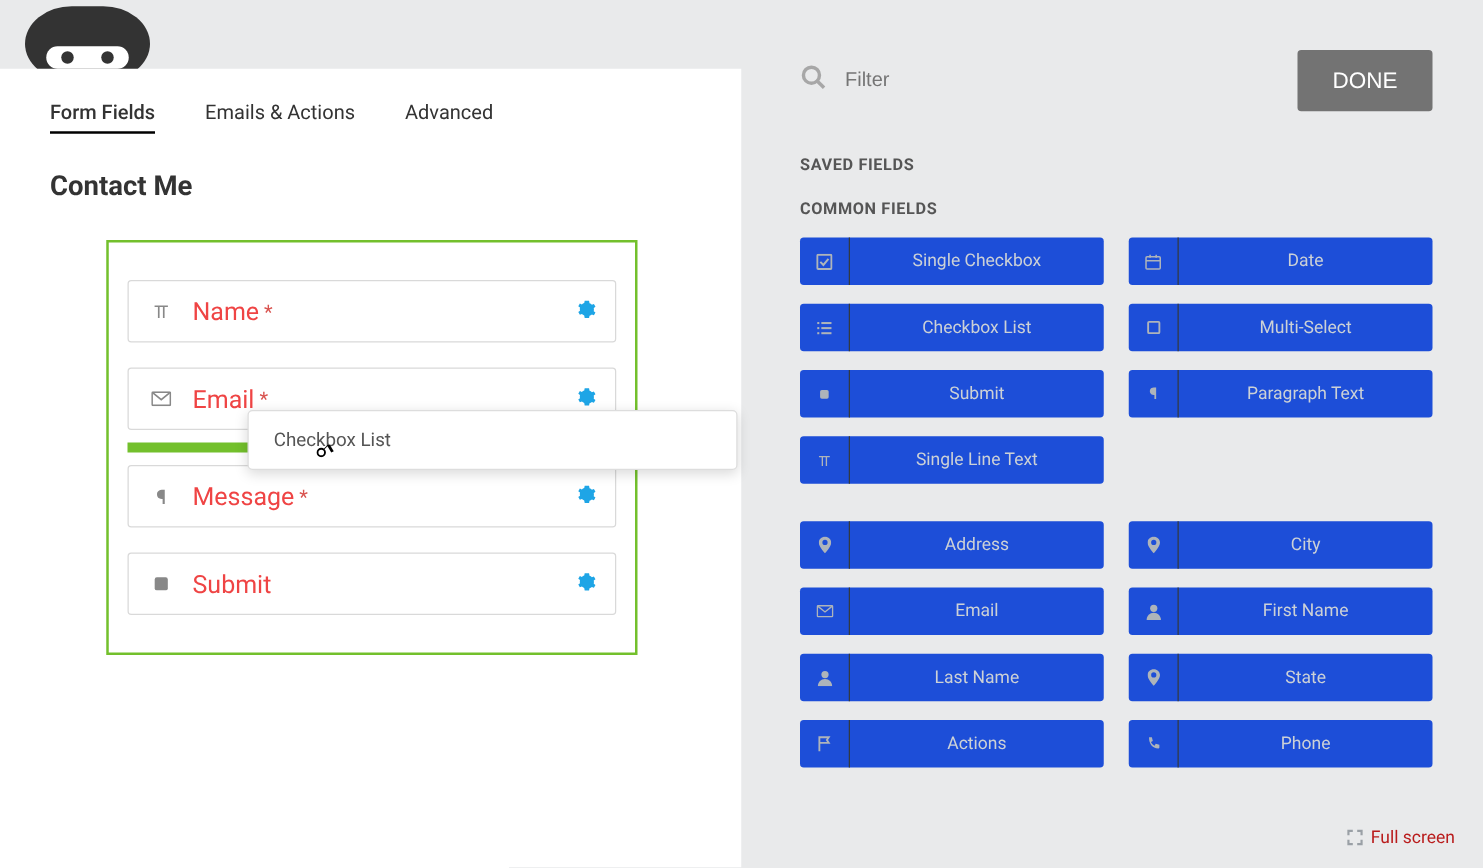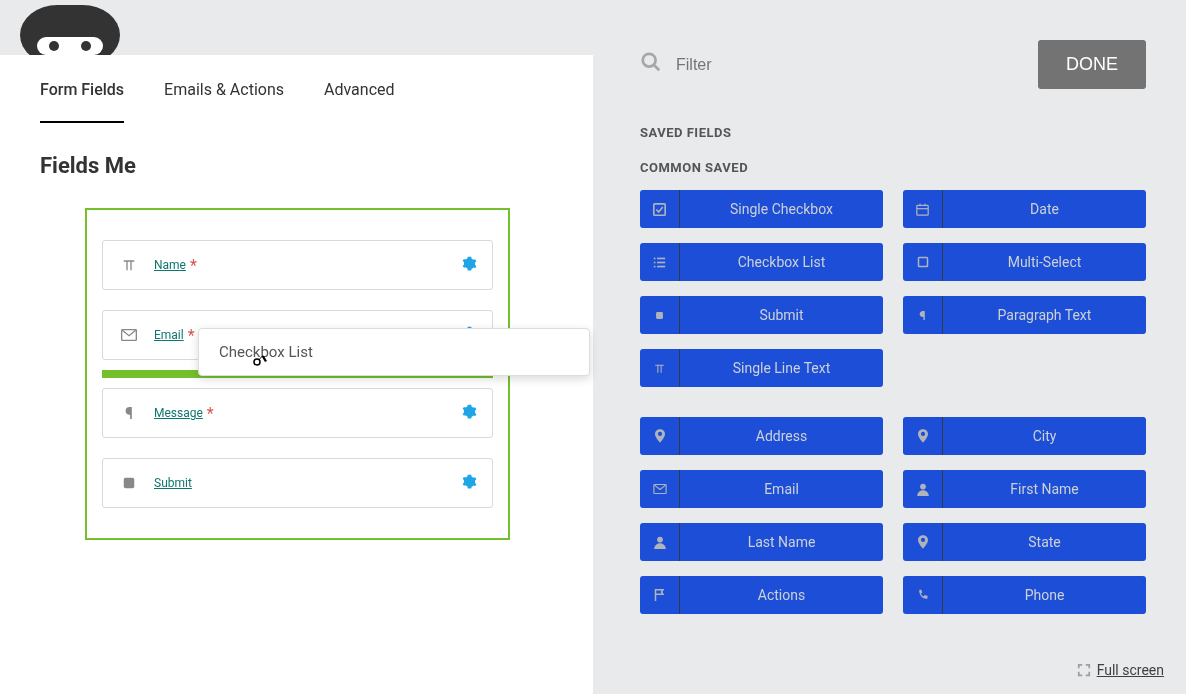--- a/index.html
+++ b/index.html
@@ -60,21 +60,21 @@
   }
   .tabs {
     display: flex;
     gap: 40px;
     border-bottom: 0;
     margin-bottom: 30px;
   }
   .tab {
     font-size: 16px;
     color: #333;
-    padding-bottom: 22px;
+    padding-bottom: 6px;
     cursor: pointer;
   }
   .tab.active {
     border-bottom: 2px solid #000;
     font-weight: 500;
   }
   .form-title {
     font-size: 22px;
     font-weight: 700;
     color: #333;
@@ -102,24 +102,23 @@
     width: 22px;
     text-align: center;
     color: #888;
     margin-right: 14px;
     font-size: 16px;
     display: inline-flex;
     align-items: center;
     justify-content: center;
   }
   .field-label {
-    color: #0f766e;
-    font-size: 12px;
+    color: #ef4444;
+    font-size: 20px;
     flex: 0 0 auto;
-    text-decoration: underline;
   }
   .required {
     color: #d9534f;
     margin-left: 4px;
     font-size: 16px;
   }
   .gear {
     margin-left: auto;
     color: #1ea5e6;
     font-size: 15px;
@@ -230,46 +229,45 @@
     font-size: 13px;
   }
   .field-btn .fblbl {
     flex: 1;
     text-align: center;
   }
   .fullscreen {
     position: absolute;
     bottom: 16px;
     right: 22px;
-    color: #404040;
+    color: #b91c1c;
     font-size: 14px;
     display: flex;
     align-items: center;
     gap: 6px;
-    text-decoration: underline;
   }
   svg { display: inline-block; }
 </style>
 </head>
 <body>
 
 <div class="logo">
   <div class="ninja-head">
       <div class="ninja-eyes"></div>
     </div>
 </div>
 
 <div class="left-panel">
   <div class="tabs">
     <div class="tab active">Form Fields</div>
     <div class="tab">Emails &amp; Actions</div>
     <div class="tab">Advanced</div>
   </div>
 
-  <h2 class="form-title">Fields Me</h2>
+  <h2 class="form-title">Contact Me</h2>
 
   <div class="form-canvas">
 
     <div class="field-row">
       <span class="field-icon">
         <svg width="16" height="16" viewBox="0 0 24 24" fill="none" stroke="#888" stroke-width="2">
             <path d="M4 6h16M9 6v14M15 6v14"></path>
           </svg>
       </span>
       <span class="field-label">Name</span>
@@ -342,21 +340,21 @@
           <circle cx="10" cy="10" r="7"></circle>
           <line x1="15" y1="15" x2="21" y2="21"></line>
         </svg>
     </span>
     <input class="filter-input" placeholder="Filter" style="">
     <button class="done-btn">DONE</button>
   </div>
 
   <div class="section-heading first">SAVED FIELDS</div>
 
-  <div class="section-heading">COMMON SAVED</div>
+  <div class="section-heading">COMMON FIELDS</div>
   <div class="field-grid">
     <div class="field-btn">
       <span class="fbicon">
         <svg width="13" height="13" viewBox="0 0 16 16" fill="none" stroke="#aeb4ba" stroke-width="2">
             <rect x="1" y="1" width="14" height="14" rx="1"></rect>
             <path d="M4 8l3 3 5-6"></path>
           </svg>
       </span>
       <span class="fblbl">Single Checkbox</span>
     </div>

